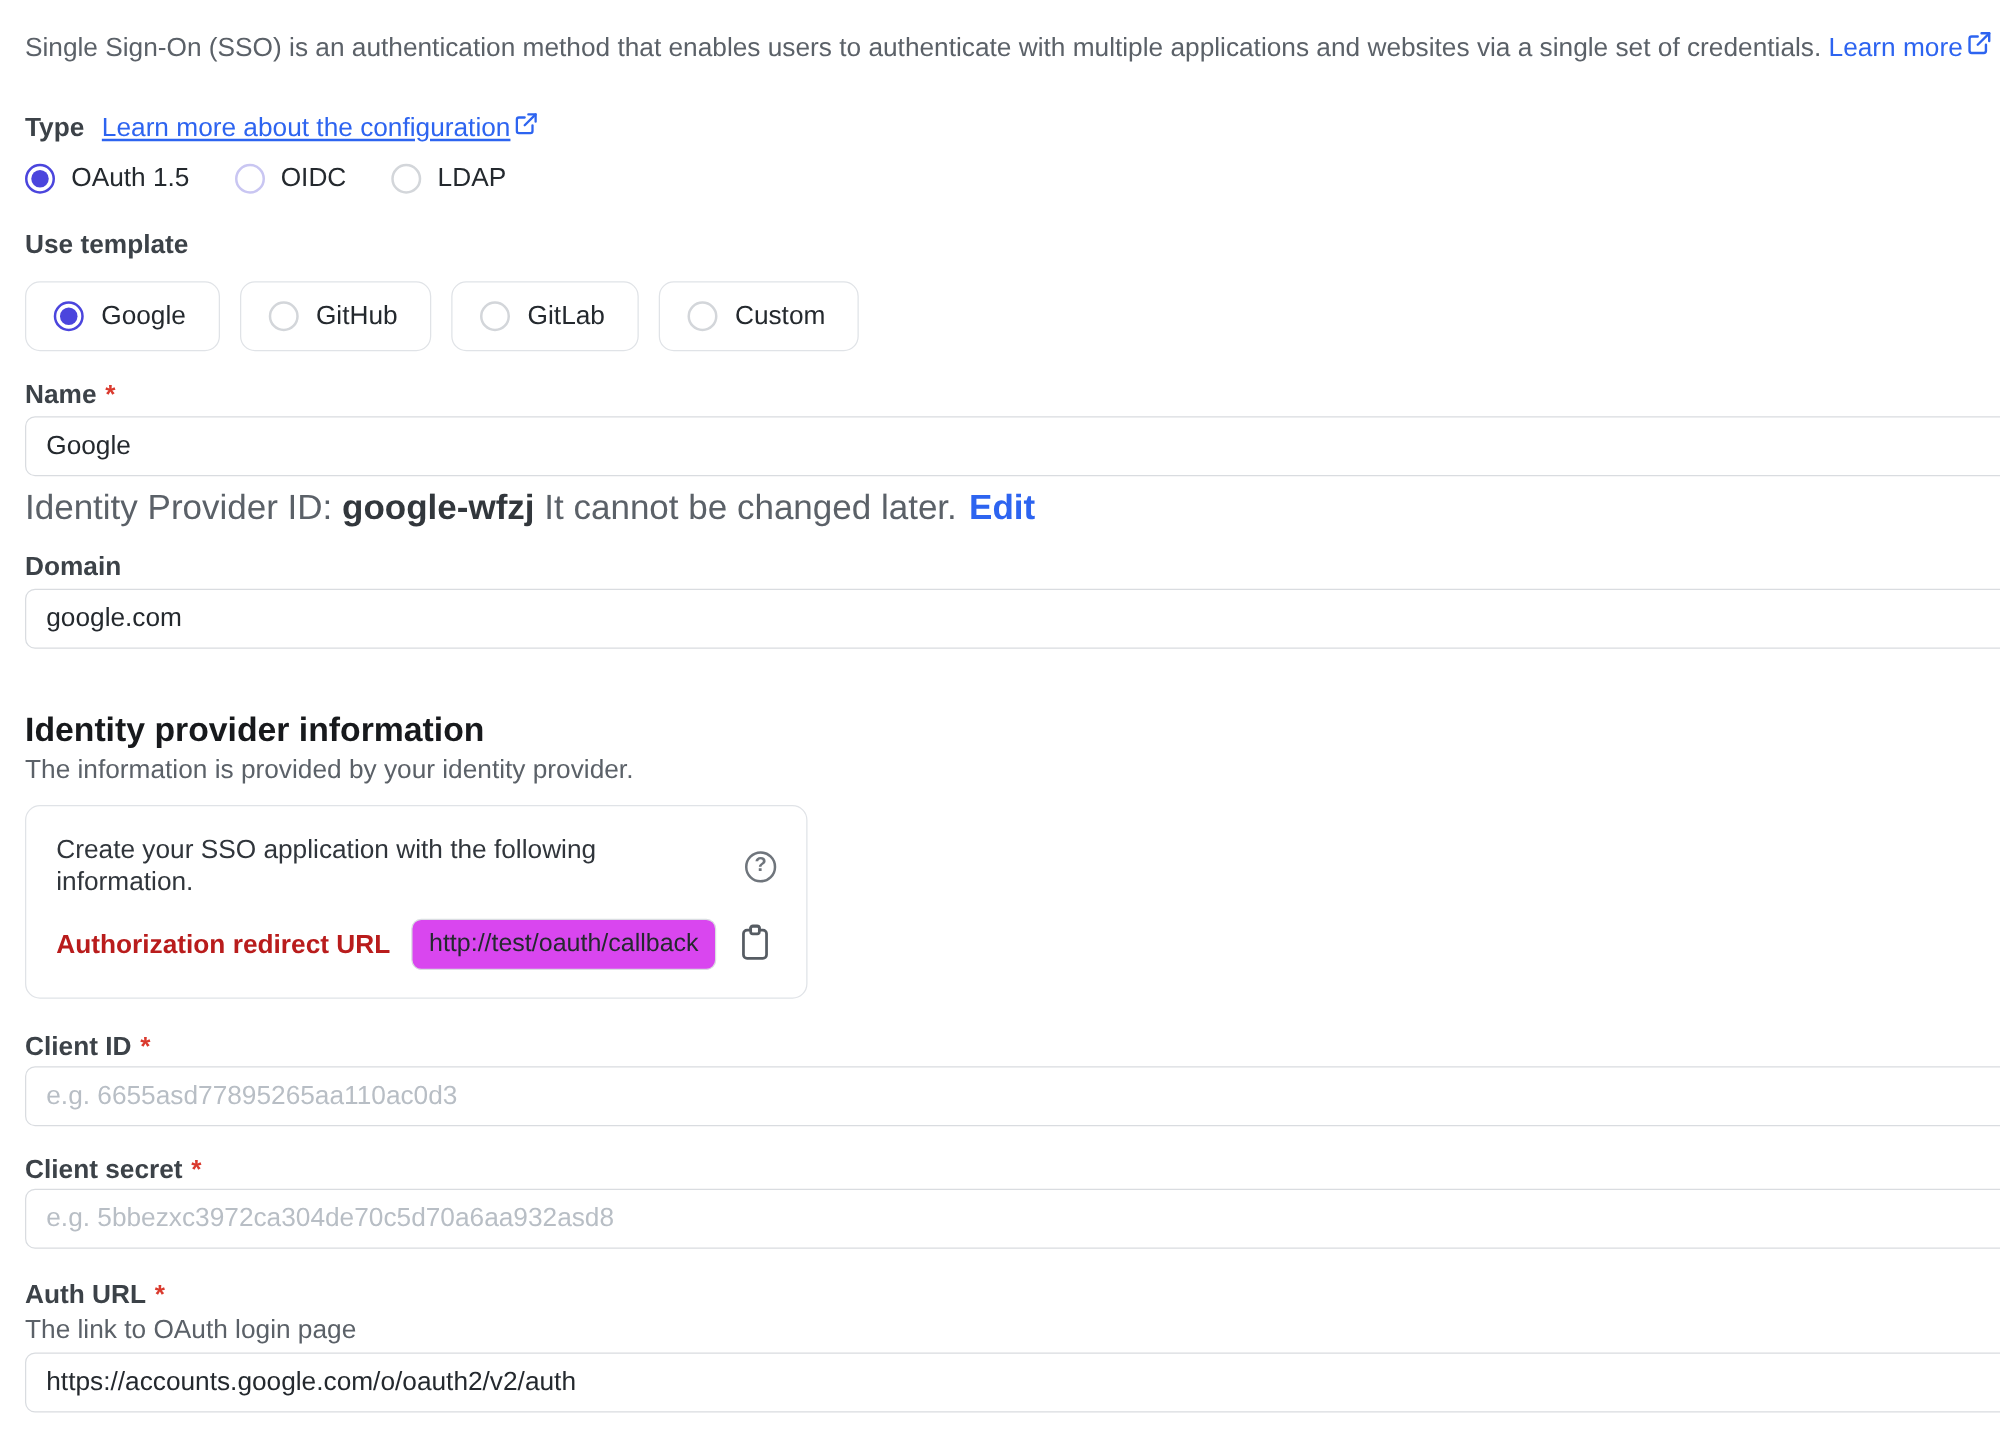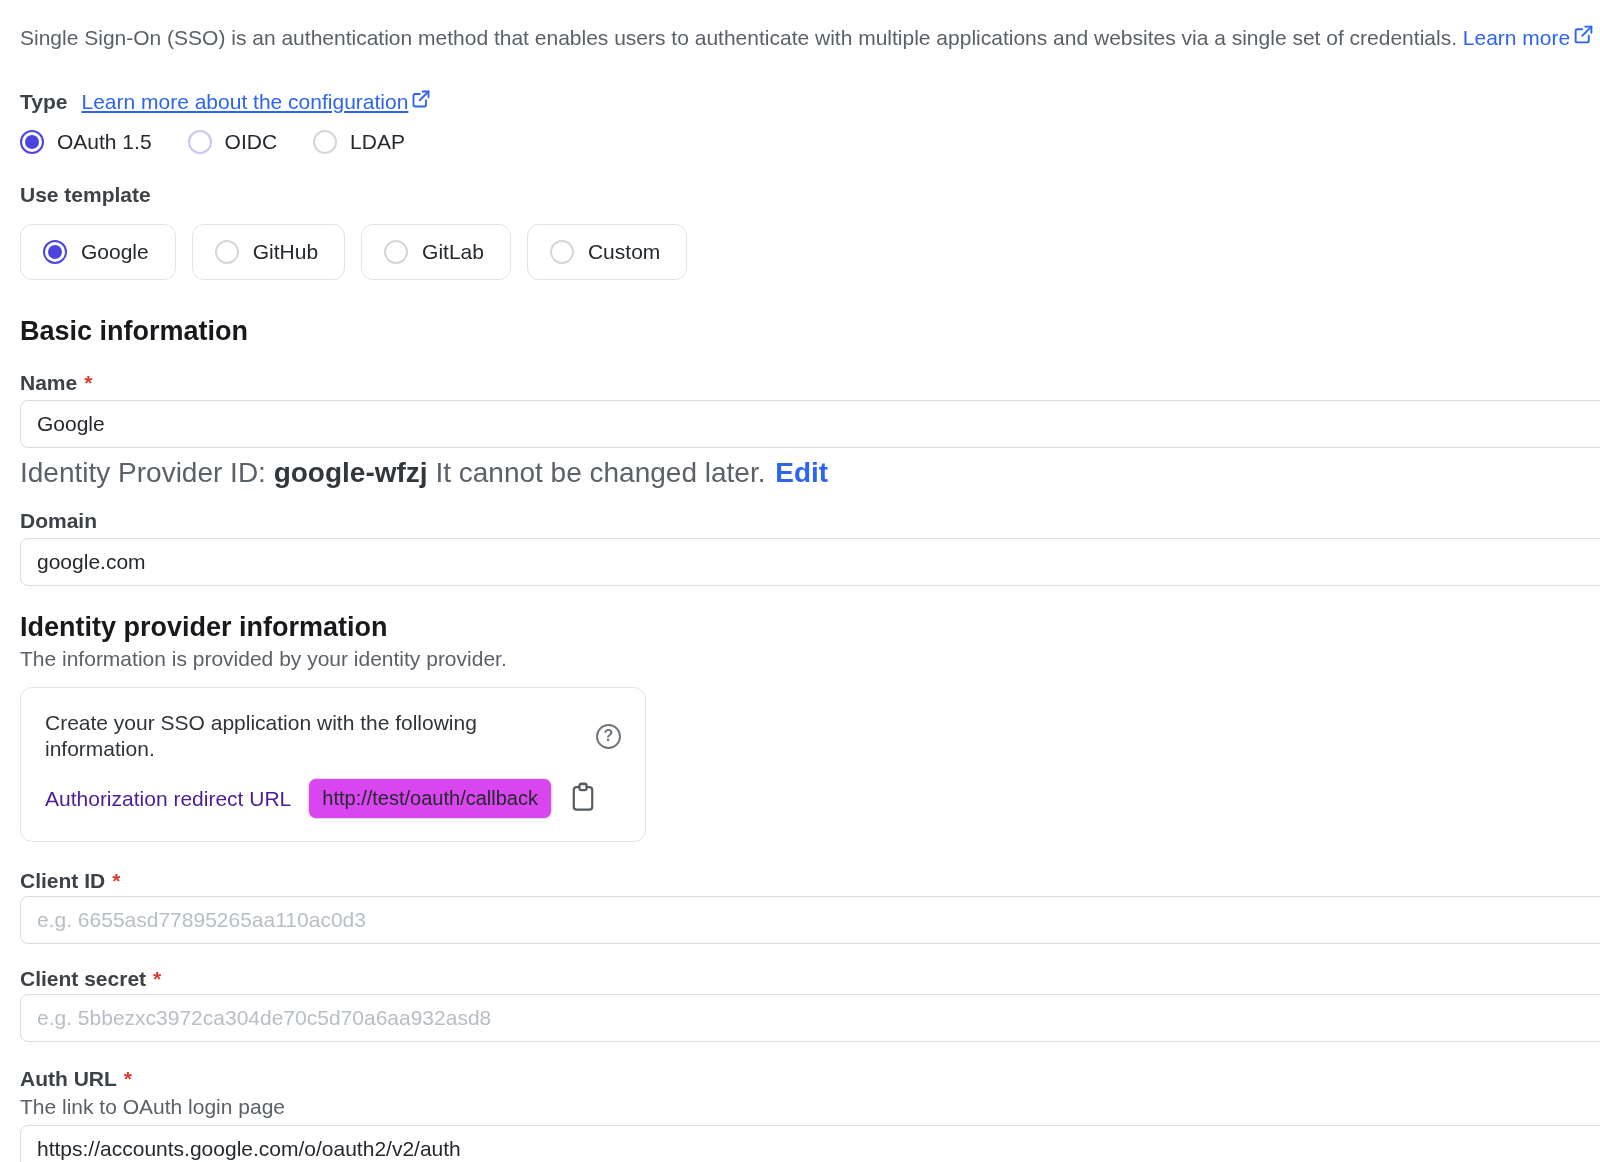--- a/index.html
+++ b/index.html
@@ -99,21 +99,21 @@
     border: 1px solid #d9dce0; border-radius: 8px;
     padding: 0 16px;
     font-family: inherit; font-size: 21px; color: #24292e;
     background: #fff; outline: none;
   }
   .text-input::placeholder { color: #b8bec5; }
   .idp-line { margin-top: 12px; font-size: 28px; line-height: 26px; color: #5b6168; }
   .idp-line strong { color: #32373c; font-weight: 700; }
   .idp-line .edit { color: var(--link); font-weight: 600; margin-left: 2px; cursor: pointer; }
   .lbl-domain { margin-top: 22px; }
-  .h-idp { margin-top: 24px; }
+  .h-idp { margin-top: 48px; }
   .idp-subtitle { margin-top: 2px; }
 
   
   .info-card {
     margin-top: 15px;
     width: 626px;
     border: 1px solid #e0e3e7; border-radius: 12px;
     padding: 22px 24px;
     background: #fff;
   }
@@ -124,21 +124,21 @@
   .help-circle {
     width: 25px; height: 25px; border-radius: 50%;
     border: 2px solid #6f757c; color: #6f757c;
     display: inline-flex; align-items: center; justify-content: center;
     font-size: 16px; font-weight: 700; flex: 0 0 auto; cursor: pointer;
   }
   .info-card-row2 {
     margin-top: 16px;
     display: flex; align-items: center; gap: 17px;
   }
-  .redirect-label { font-size: 21px; font-weight: 400; color: #4c1d95; text-align: center; }
+  .redirect-label { font-size: 21px; font-weight: 700; color: #b91c1c; text-align: center; }
   .code-chip {
     background: #d946ef;
     border: 1px solid #dadde1; border-radius: 8px;
     padding: 8px 13px;
     font-size: 20px; color: #24292e;
     cursor: text;
   }
   .copy-btn {
     background: none; border: none; cursor: pointer;
     display: inline-flex; padding: 0;
@@ -213,21 +213,20 @@
     <div class="template-card">
       <span class="radio"></span>
       <span>GitLab</span>
     </div>
     <div class="template-card">
       <span class="radio"></span>
       <span>Custom</span>
     </div>
   </div>
 
-  <div class="section-heading h-basic">Basic information</div>
 
   <div class="field-label lbl-name">
     <span>Name</span>
     <span class="asterisk">*</span>
   </div>
   <input class="text-input" type="text" value="Google" style="">
 
   <div class="idp-line">
     <span>Identity Provider ID:</span>
     <strong>google-wfzj</strong>

